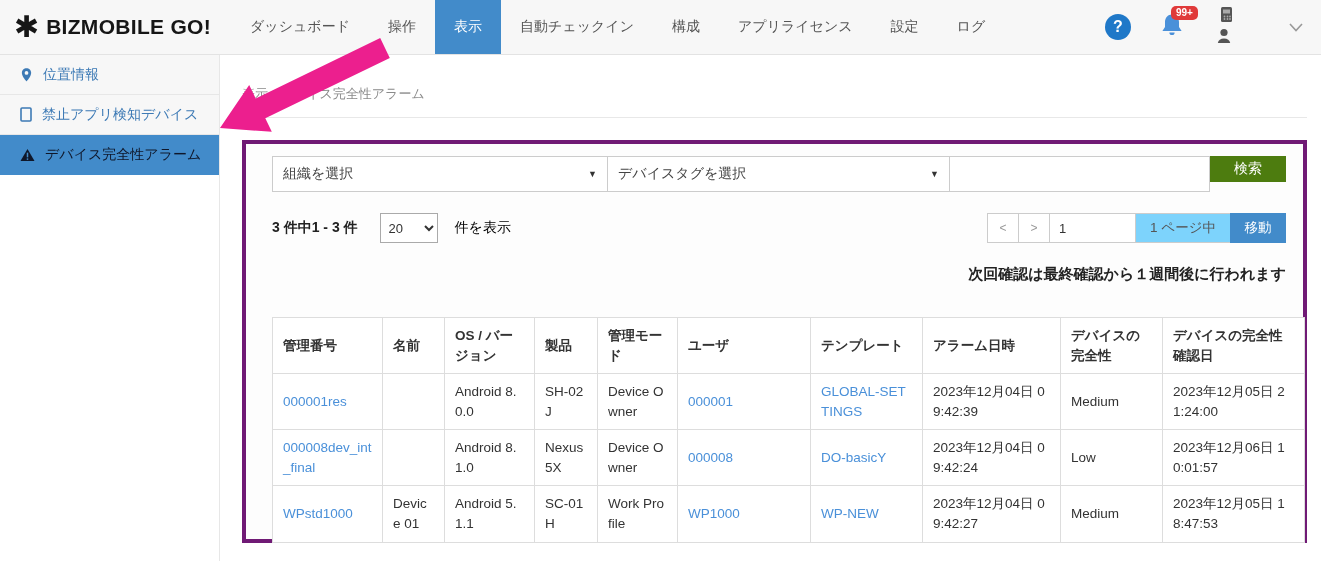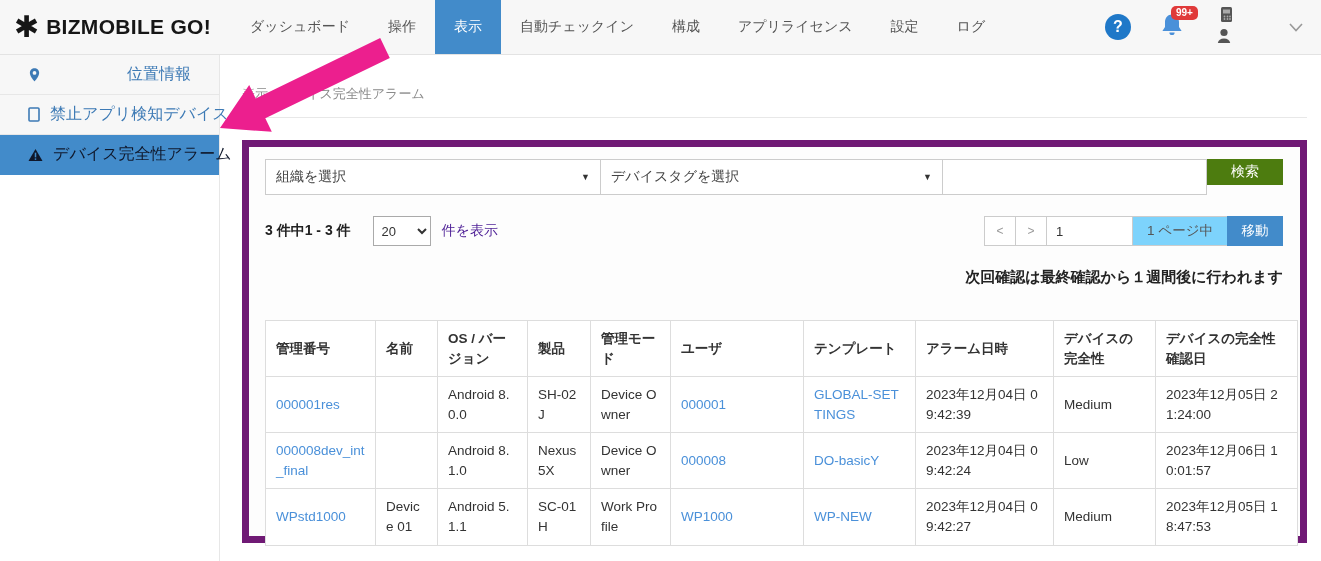--- a/index.html
+++ b/index.html
@@ -40,35 +40,35 @@
   }
   .user-wrap { margin-left:30px; cursor:pointer; }
   .nav-caret { margin-left:52px; cursor:pointer; }
 
   
   .sidebar {
     position:absolute; top:55px; left:0; width:220px; bottom:0;
     background:#fff; border-right:1px solid #e7e7e7;
   }
   .side-item {
-    height:40px; display:flex; align-items:center; padding:0 28px;
+    height:40px; display:flex; align-items:center; padding:0 20px;
     background:#f7f7f7; border-bottom:1px solid #e7e7e7;
-    color:#3d7ab5; font-size:16px; cursor:pointer; white-space:nowrap;justify-content:space-between;
+    color:#3d7ab5; font-size:14px; cursor:pointer; white-space:nowrap;
   }
   .side-item .s-icon { margin-right:10px; display:flex; }
   .side-item.active { background:#428bca; border-bottom-color:#428bca; color:#0f172a; }
 
   
   .main { position:absolute; top:55px; left:220px; right:0; bottom:0; }
   .breadcrumb { position:absolute; left:22px; top:30px; font-size:13px; color:#8a8a8a; }
   .divider { position:absolute; left:22px; right:14px; top:62px; border-top:1px solid #e8e8e8; }
 
   .panel {
     position:absolute; left:22px; top:85px; width:1065px; height:403px;
-    background:#fdfdfd; border:7px solid #701a75; padding:12px 17px 0 16px;
+    background:#fdfdfd; border:4px solid #701a75; padding:12px 17px 0 26px;
   }
 
   
   .filter-row { display:flex; align-items:stretch; height:36px; }
   .select-box {
     height:36px; background:#fff; border:1px solid #ccc;
     display:flex; align-items:center; justify-content:space-between;
     padding:0 10px; font-size:14px; color:#444; cursor:pointer;
   }
   .select-box + .select-box { margin-left:-1px; }
@@ -85,21 +85,21 @@
   }
 
   
   .pag-row { display:flex; align-items:center; margin-top:21px; height:30px; }
   .summary { font-weight:bold; font-size:14px; color:#222; white-space:nowrap; }
   .pp-select {
     margin-left:22px; width:58px; height:30px; border:1px solid #aaa;
     background:#fff; font-size:13px; color:#333; padding:0 4px;
     font-family:inherit;
   }
-  .pp-suffix { margin-left:11px; font-size:14px; color:#4c1d95; white-space:nowrap; }
+  .pp-suffix { margin-left:17px; font-size:14px; color:#000000; white-space:nowrap; }
   .pag-right { margin-left:auto; display:flex; align-items:stretch; height:30px; }
   .pg-btn {
     width:32px; background:#fff; border:1px solid #ccc; color:#999;
     font-size:12px; display:flex; align-items:center; justify-content:center;
     cursor:pointer; margin-left:-1px;
   }
   .pg-input {
     width:87px; border:1px solid #ccc; margin-left:-1px; padding:0 9px;
     font-size:13px; color:#333; outline:none; font-family:inherit;
   }

